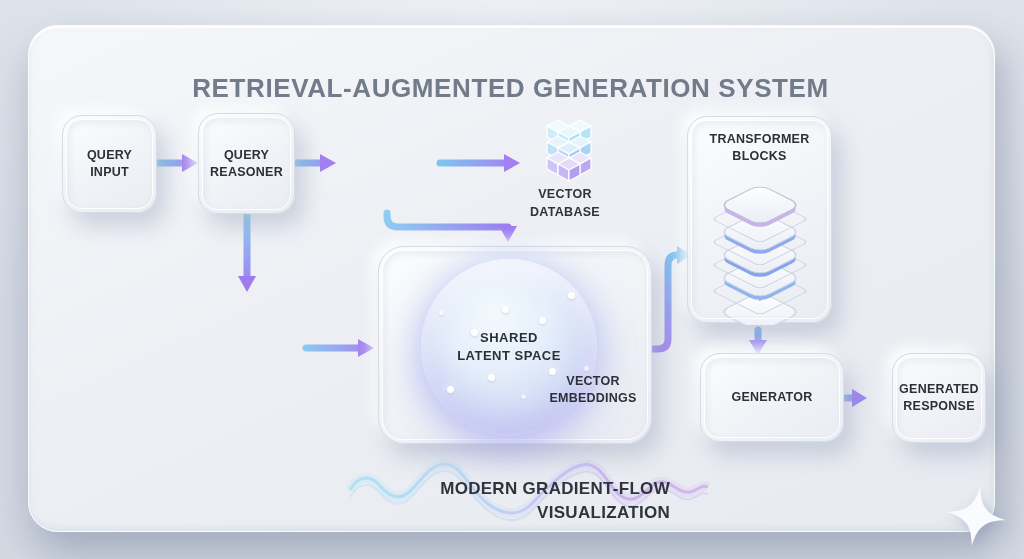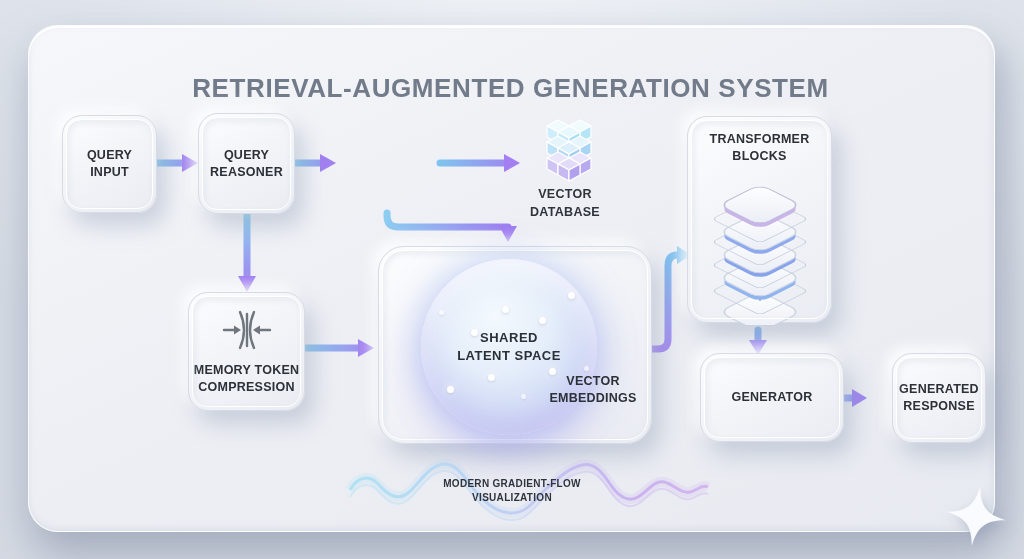--- a/index.html
+++ b/index.html
@@ -57,21 +57,21 @@
     display:flex;align-items:center;justify-content:center;z-index:1;
   }
   .sphere .lbl{font-size:13px;letter-spacing:.5px;color:#2b3036;}
   .dot{position:absolute;width:7px;height:7px;border-radius:50%;background:#fff;z-index:2;
        box-shadow:0 0 7px rgba(255,255,255,.95),0 1px 3px rgba(120,132,180,.45);}
   .dot.sm{width:5px;height:5px;opacity:.65;}
   .ve-lbl{position:absolute;left:158px;top:126px;width:112px;z-index:2;}
   .icon-wrap{display:flex;align-items:center;justify-content:center;}
   .vd-icon{position:absolute;left:531px;top:116px;z-index:3;}
   .vd-lbl{left:515px;top:186px;width:100px;}
-  .caption{left:362px;top:477px;width:300px;z-index:4;font-size:10px;}
+  .caption{left:370px;top:477px;width:300px;z-index:4;font-size:17px;text-align:right;}
   .flow-svg{position:absolute;left:0;top:0;z-index:2;pointer-events:none;}
   .wave-svg{position:absolute;left:0;top:0;z-index:3;pointer-events:none;}
   .sparkle{position:absolute;left:944px;top:484px;z-index:5;filter:drop-shadow(3px 5px 6px rgba(148,158,184,.55));}
 </style>
 </head>
 <body>
 
 <div class="stage">
   <div class="panel"></div>
 
@@ -244,35 +244,20 @@
         <path d="M70 50 V42" stroke="#97a7c9" stroke-width="1.6"></path>
           <polygon points="66,43 74,43 70,36" fill="#97a7c9"></polygon>
         <rect x="-34" y="-34" width="68" height="68" rx="6" transform="translate(70,44) scale(1,.5) rotate(45)" stroke="#c3ccdd" stroke-width="1.2"></rect>
 
         <rect x="-29" y="-29" width="58" height="58" rx="13" transform="translate(70,34) scale(1,.5) rotate(45)" fill="#c9b4ea" stroke="none"></rect>
         <rect x="-29" y="-29" width="58" height="58" rx="13" transform="translate(70,30) scale(1,.5) rotate(45)" fill="url(#plateG)" stroke="#c2bcd8" stroke-width="1.6"></rect>
       </svg>
     </span>
   </div>
 
-  <div class="node n-memory">
-    <span class="icon-wrap">
-      <svg width="64" height="44" viewBox="0 0 64 44" fill="none" stroke="#70767e" stroke-width="2.4" stroke-linecap="round">
-        <path d="M32 6 V38"></path>
-        <path d="M25 4 Q33 22 25 40"></path>
-        <path d="M39 4 Q31 22 39 40"></path>
-        <path d="M9 22 H19"></path>
-          <polygon points="19,17.5 26,22 19,26.5" fill="#70767e" stroke="none"></polygon>
-        <path d="M55 22 H45"></path>
-          <polygon points="45,17.5 38,22 45,26.5" fill="#70767e" stroke="none"></polygon>
-      </svg>
-    </span>
-    <div class="lbl">MEMORY TOKEN
-COMPRESSION</div>
-  </div>
 
   <div class="node n-latent">
     <div class="sphere">
       <div class="lbl">SHARED
 LATENT SPACE</div>
     </div>
     <span class="dot" style="left:189px;top:45px"></span>
     <span class="dot" style="left:123px;top:59px"></span>
     <span class="dot" style="left:92px;top:82px"></span>
     <span class="dot" style="left:160px;top:70px"></span>

